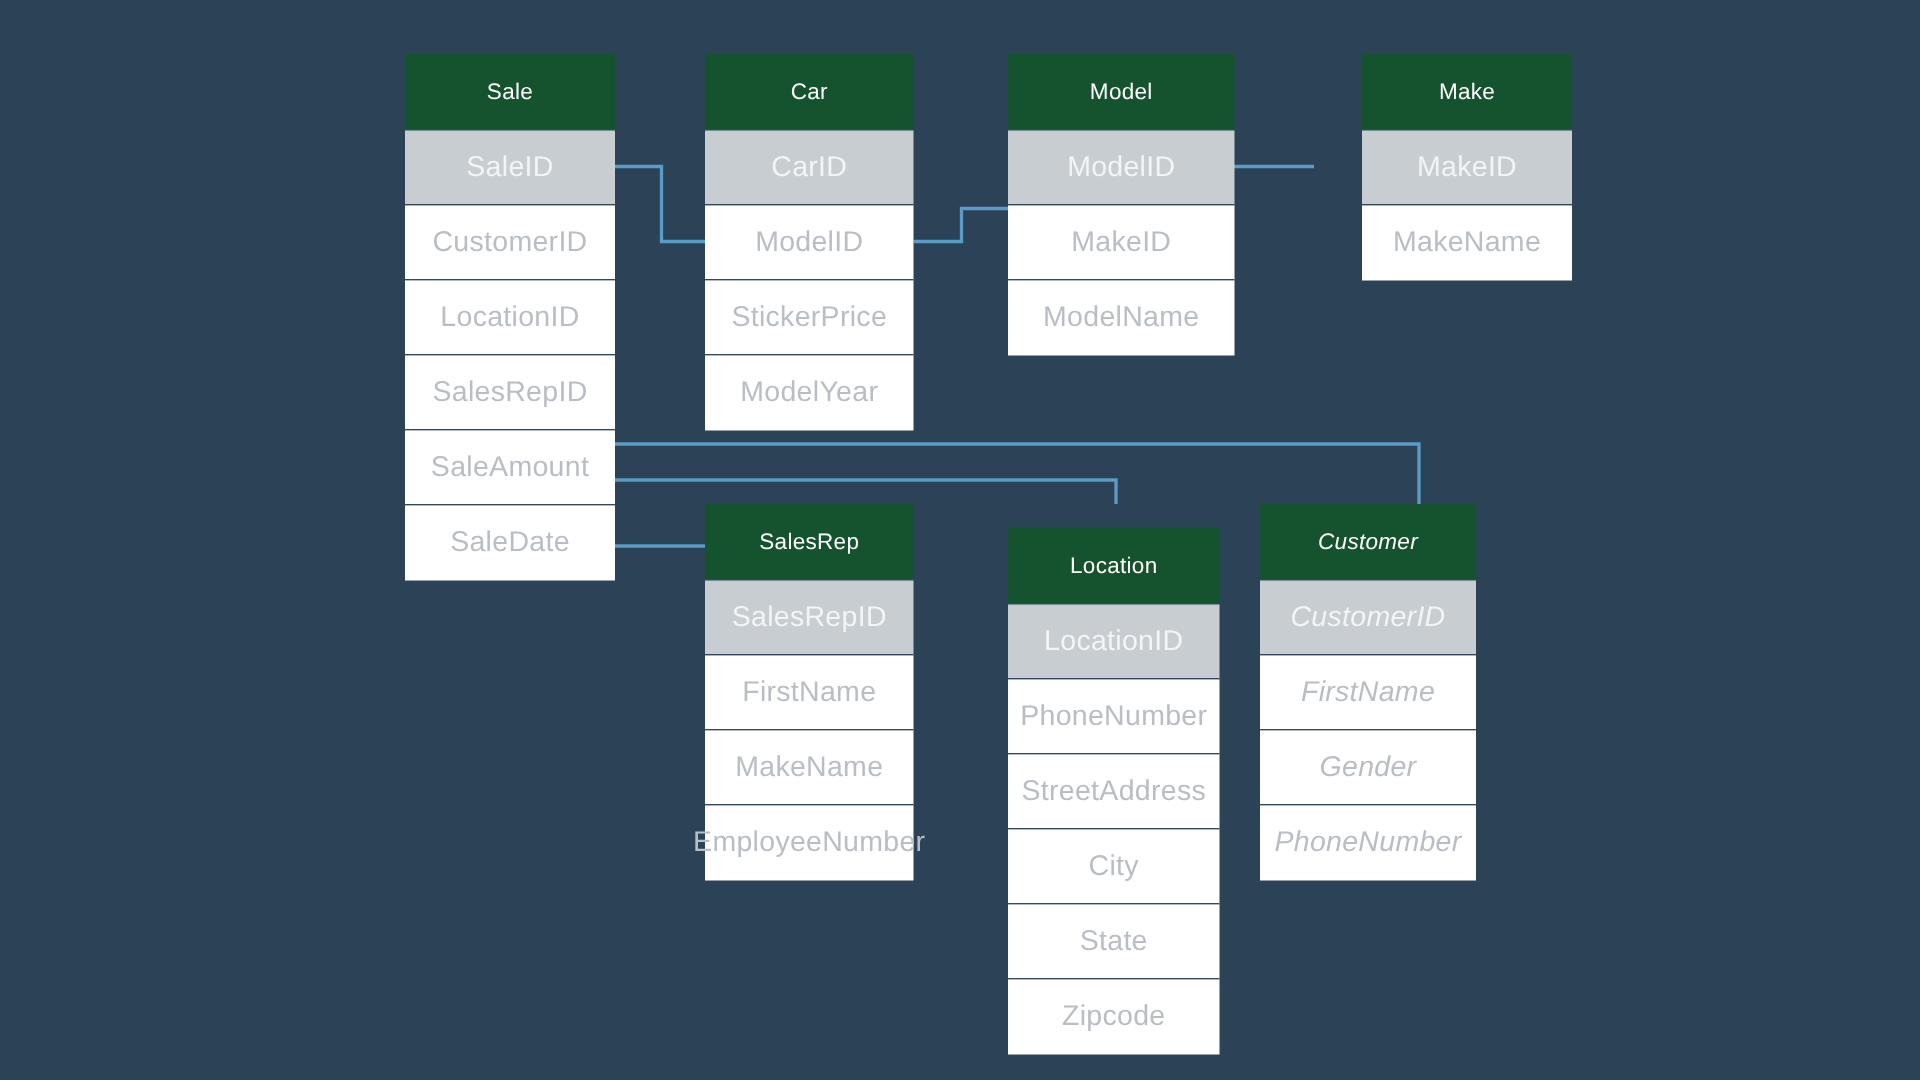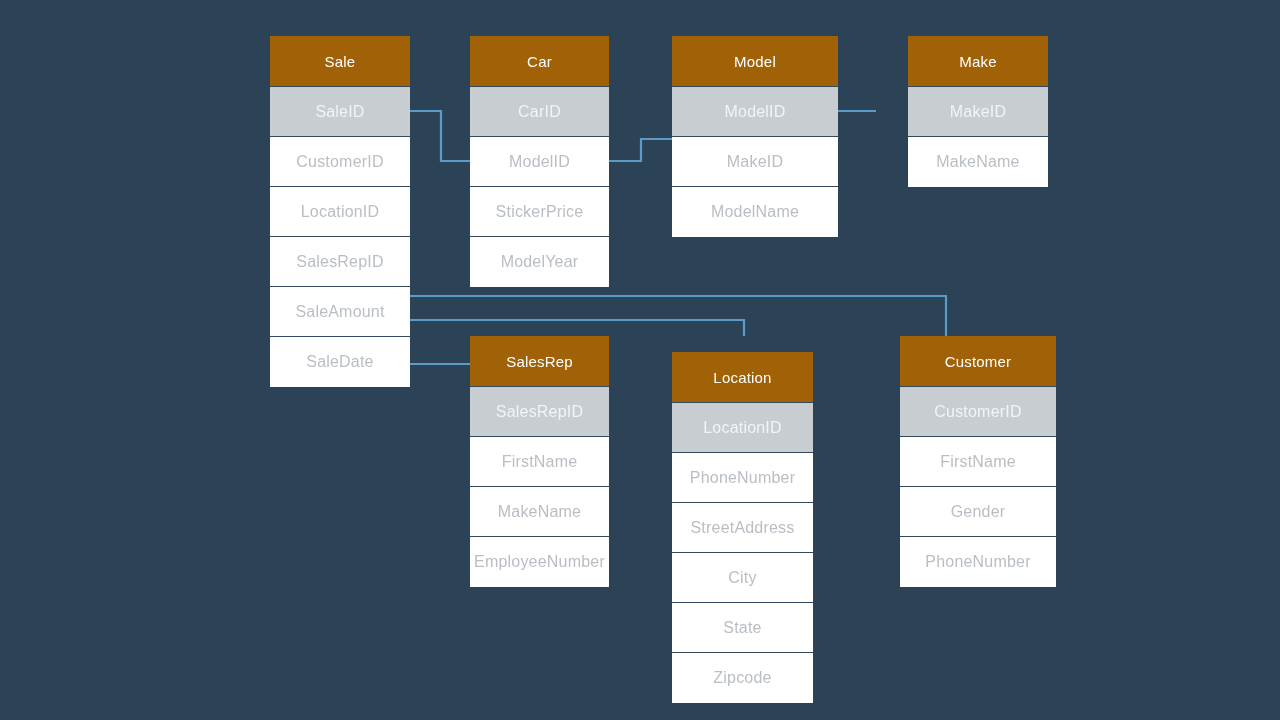--- a/index.html
+++ b/index.html
@@ -24,35 +24,35 @@
     pointer-events: none;
   }
   
   .entity {
     position: absolute;
     z-index: 2;
     box-sizing: border-box;
   }
   .entity-header {
     height: 51px;
-    background: #a16207;
+    background: #14532d;
     color: #ffffff;
     font-size: 15px;
     display: flex;
     align-items: center;
     justify-content: center;
     letter-spacing: 0.2px;
     box-sizing: border-box;
     border-bottom: 1px solid #33485c;
   }
   .field {
     height: 50px;
     background: #ffffff;
     color: #b9bec4;
-    font-size: 16px;
+    font-size: 19px;
     display: flex;
     align-items: center;
     justify-content: center;
     box-sizing: border-box;
     border-bottom: 1px solid #33485c;
     letter-spacing: 0.2px;
   }
   .field.pk {
     background: #c8cdd1;
     color: #f2f4f6;
@@ -85,21 +85,21 @@
         <div class="field">SaleAmount</div>
         <div class="field">SaleDate</div>
       </div>
       <div class="entity" style="left: 470px; top: 36px; width: 139px;">
         <div class="entity-header">Car</div>
         <div class="field pk">CarID</div>
         <div class="field">ModelID</div>
         <div class="field">StickerPrice</div>
         <div class="field">ModelYear</div>
       </div>
-      <div class="entity" style="left: 672px; top: 36px; width: 166px;">
+      <div class="entity" style="left: 672px; top: 36px; width: 151px;">
         <div class="entity-header">Model</div>
         <div class="field pk">ModelID</div>
         <div class="field">MakeID</div>
         <div class="field">ModelName</div>
       </div>
       <div class="entity" style="left: 908px; top: 36px; width: 140px;">
         <div class="entity-header">Make</div>
         <div class="field pk">MakeID</div>
         <div class="field">MakeName</div>
       </div>
@@ -112,21 +112,21 @@
       </div>
       <div class="entity" style="left: 672px; top: 352px; width: 141px;">
         <div class="entity-header">Location</div>
         <div class="field pk">LocationID</div>
         <div class="field">PhoneNumber</div>
         <div class="field">StreetAddress</div>
         <div class="field">City</div>
         <div class="field">State</div>
         <div class="field">Zipcode</div>
       </div>
-      <div class="entity" style="left: 900px; top: 336px; width: 156px;">
+      <div class="entity" style="left: 840px; top: 336px; width: 144px; font-style: italic;">
         <div class="entity-header">Customer</div>
         <div class="field pk">CustomerID</div>
         <div class="field">FirstName</div>
         <div class="field">Gender</div>
         <div class="field">PhoneNumber</div>
       </div>
     </div>
 
 </div>
 

